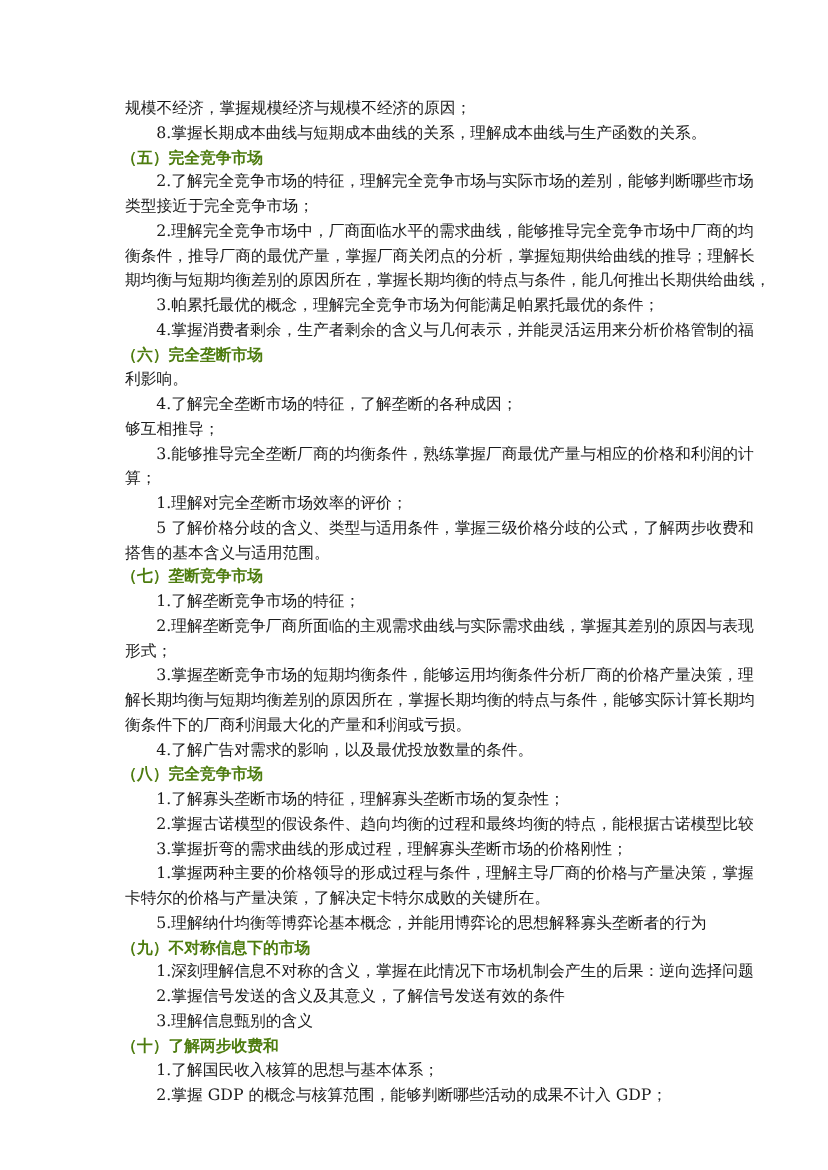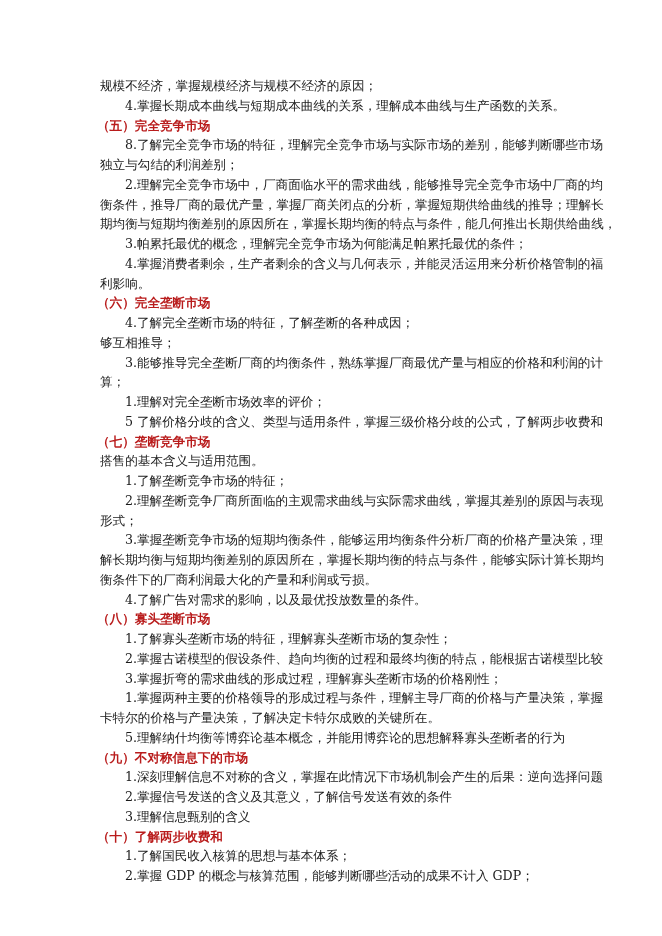--- a/index.html
+++ b/index.html
@@ -13,57 +13,57 @@
       font-size: 12.6px;
       line-height: 19.75px;
       color: #1a1a1a;
     }
     .line { white-space: nowrap; height: 19.75px; overflow: visible; }
     .indent { padding-left: 25px; }
     .heading {
       font-family: "DejaVu Sans", "Liberation Sans", sans-serif;
       font-weight: bold;
       font-size: 12.6px;
-      color: #b91c1c;
+      color: #4d7c0f;
       margin-left: -3px;
     }
     .just { text-align: justify; text-align-last: justify; }
   </style>
 </head>
 <body>
 
 <div class="page" id="page">
     <div class="line">规模不经济，掌握规模经济与规模不经济的原因；</div>
-    <div class="line indent">4.掌握长期成本曲线与短期成本曲线的关系，理解成本曲线与生产函数的关系。</div>
+    <div class="line indent">8.掌握长期成本曲线与短期成本曲线的关系，理解成本曲线与生产函数的关系。</div>
     <div class="line heading">（五）完全竞争市场</div>
-    <div class="line indent just">8.了解完全竞争市场的特征，理解完全竞争市场与实际市场的差别，能够判断哪些市场</div>
-    <div class="line">独立与勾结的利润差别；</div>
+    <div class="line indent just">2.了解完全竞争市场的特征，理解完全竞争市场与实际市场的差别，能够判断哪些市场</div>
+    <div class="line">类型接近于完全竞争市场；</div>
     <div class="line indent just">2.理解完全竞争市场中，厂商面临水平的需求曲线，能够推导完全竞争市场中厂商的均</div>
     <div class="line just">衡条件，推导厂商的最优产量，掌握厂商关闭点的分析，掌握短期供给曲线的推导；理解长</div>
     <div class="line just">期均衡与短期均衡差别的原因所在，掌握长期均衡的特点与条件，能几何推出长期供给曲线，</div>
     <div class="line indent">3.帕累托最优的概念，理解完全竞争市场为何能满足帕累托最优的条件；</div>
     <div class="line indent just">4.掌握消费者剩余，生产者剩余的含义与几何表示，并能灵活运用来分析价格管制的福</div>
+    <div class="line heading">（六）完全垄断市场</div>
     <div class="line">利影响。</div>
-    <div class="line heading">（六）完全垄断市场</div>
     <div class="line indent">4.了解完全垄断市场的特征，了解垄断的各种成因；</div>
     <div class="line">够互相推导；</div>
     <div class="line indent just">3.能够推导完全垄断厂商的均衡条件，熟练掌握厂商最优产量与相应的价格和利润的计</div>
     <div class="line">算；</div>
     <div class="line indent">1.理解对完全垄断市场效率的评价；</div>
     <div class="line indent just">5 了解价格分歧的含义、类型与适用条件，掌握三级价格分歧的公式，了解两步收费和</div>
+    <div class="line">搭售的基本含义与适用范围。</div>
     <div class="line heading">（七）垄断竞争市场</div>
-    <div class="line">搭售的基本含义与适用范围。</div>
     <div class="line indent">1.了解垄断竞争市场的特征；</div>
     <div class="line indent just">2.理解垄断竞争厂商所面临的主观需求曲线与实际需求曲线，掌握其差别的原因与表现</div>
     <div class="line">形式；</div>
     <div class="line indent just">3.掌握垄断竞争市场的短期均衡条件，能够运用均衡条件分析厂商的价格产量决策，理</div>
     <div class="line just">解长期均衡与短期均衡差别的原因所在，掌握长期均衡的特点与条件，能够实际计算长期均</div>
     <div class="line">衡条件下的厂商利润最大化的产量和利润或亏损。</div>
     <div class="line indent">4.了解广告对需求的影响，以及最优投放数量的条件。</div>
-    <div class="line heading">（八）寡头垄断市场</div>
+    <div class="line heading">（八）完全竞争市场</div>
     <div class="line indent">1.了解寡头垄断市场的特征，理解寡头垄断市场的复杂性；</div>
     <div class="line indent just">2.掌握古诺模型的假设条件、趋向均衡的过程和最终均衡的特点，能根据古诺模型比较</div>
     <div class="line indent">3.掌握折弯的需求曲线的形成过程，理解寡头垄断市场的价格刚性；</div>
     <div class="line indent just">1.掌握两种主要的价格领导的形成过程与条件，理解主导厂商的价格与产量决策，掌握</div>
     <div class="line">卡特尔的价格与产量决策，了解决定卡特尔成败的关键所在。</div>
     <div class="line indent">5.理解纳什均衡等博弈论基本概念，并能用博弈论的思想解释寡头垄断者的行为</div>
     <div class="line heading">（九）不对称信息下的市场</div>
     <div class="line indent">1.深刻理解信息不对称的含义，掌握在此情况下市场机制会产生的后果：逆向选择问题</div>
     <div class="line indent">2.掌握信号发送的含义及其意义，了解信号发送有效的条件</div>
     <div class="line indent">3.理解信息甄别的含义</div>

